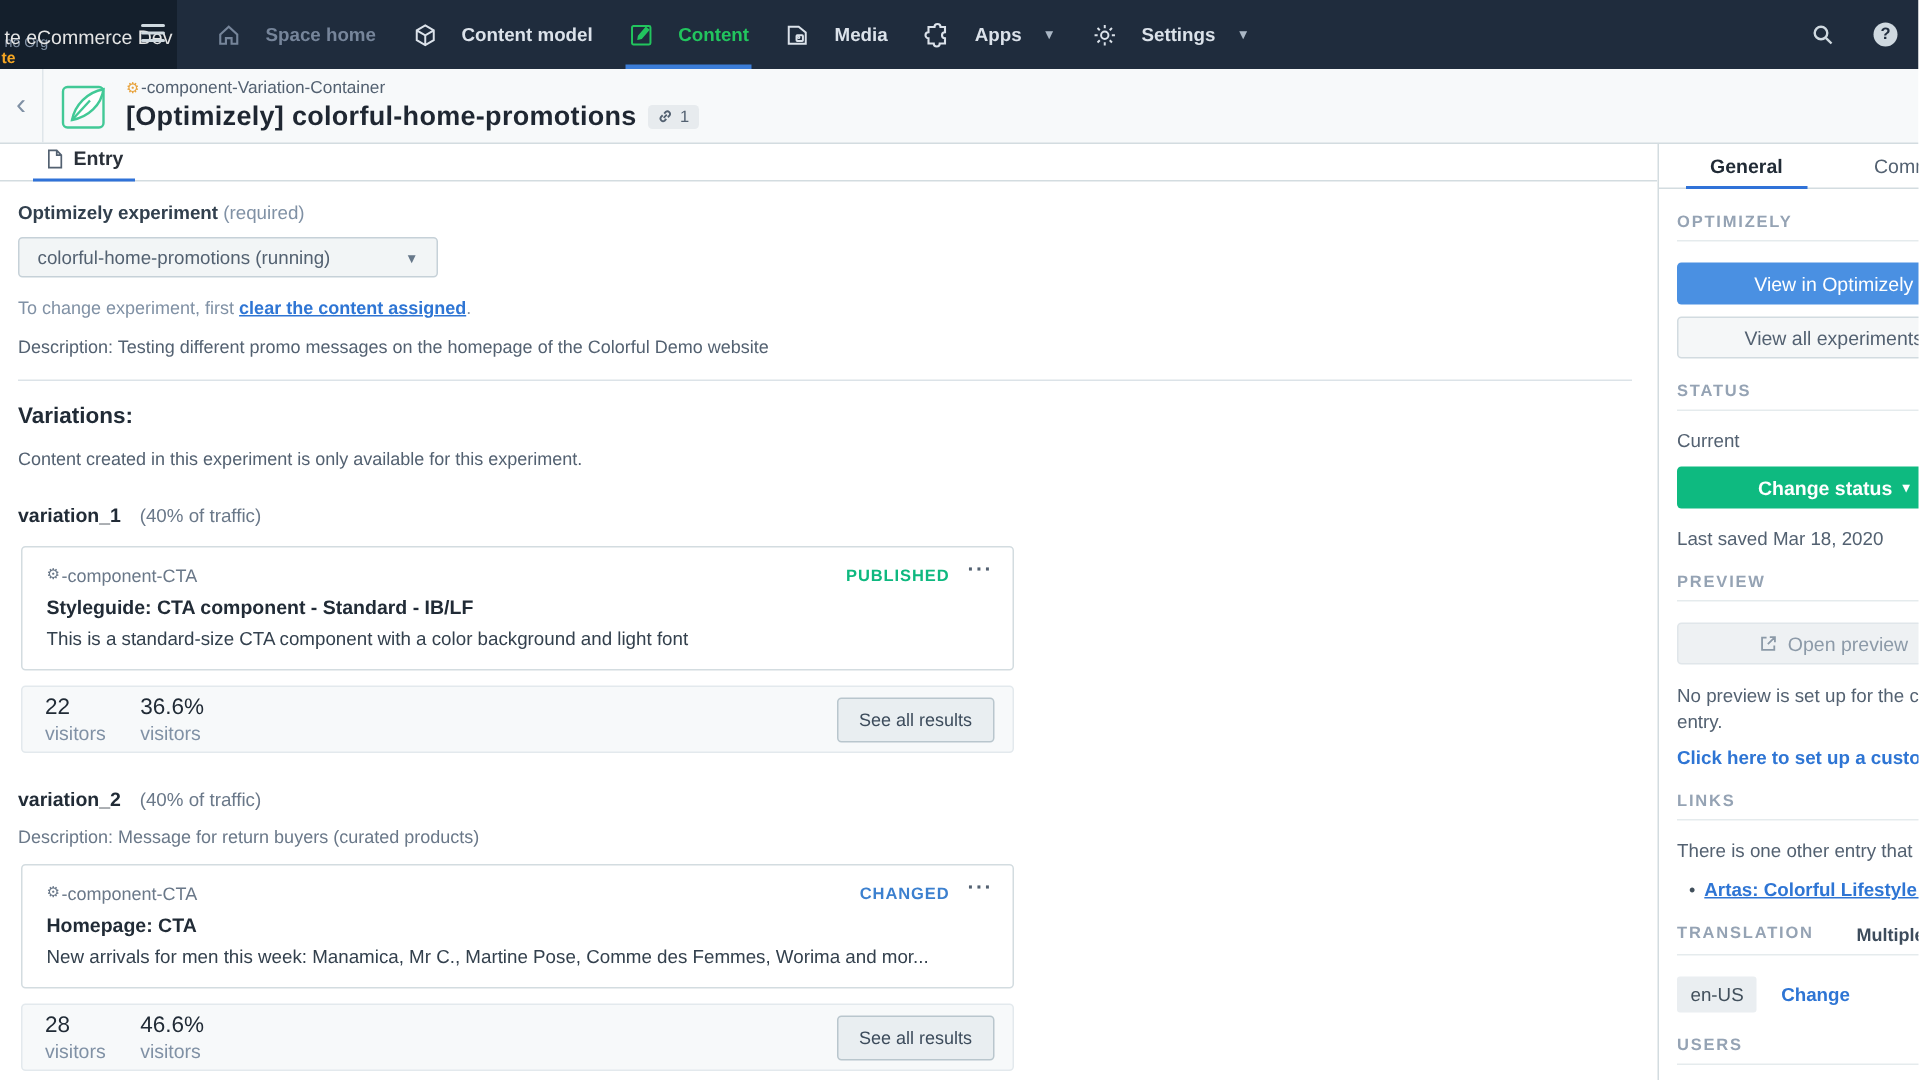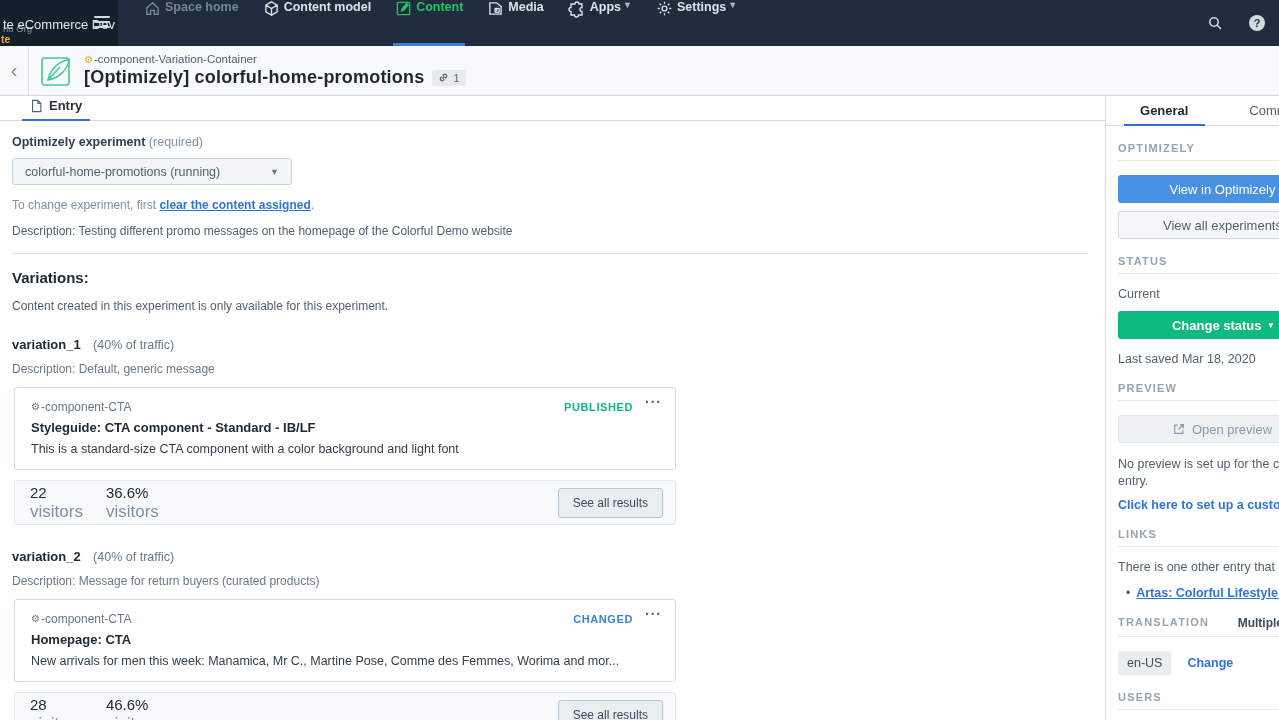--- a/index.html
+++ b/index.html
@@ -9,21 +9,21 @@
 
   
   .navbar { position:absolute; top:0; left:0; width:1279px; height:46px; background:#1f2c3d; display:flex; align-items:stretch; }
   .org-block { width:118px; background:#141f2c; position:relative; flex:0 0 auto; }
   .org-name { position:absolute; top:23px; left:3px; font-size:9.5px; color:#8292a6; white-space:nowrap; }
   .space-name { position:absolute; top:17px; left:3px; font-size:13px; font-weight:normal; color:#e5e5e5; white-space:nowrap; }
   .env-name { position:absolute; top:33px; left:1px; font-size:10.5px; font-weight:bold; white-space:nowrap; }
   .hamburger { position:absolute; right:8px; top:16px; width:16px; cursor:pointer; }
   .hamburger span { display:block; height:2px; background:#cfd9e0; margin-bottom:3px; border-radius:1px; }
   .nav-items { display:flex; align-items:stretch; margin-left:24px; gap:20px; }
-  .nav-item { display:flex; gap:4px; font-size:12.5px; font-weight:bold; color:#dbe2ea; position:relative; padding:0 2px; cursor:pointer; }
+  .nav-item { display:flex; align-items:center; gap:16px; font-size:12.5px; font-weight:bold; color:#dbe2ea; position:relative; padding:0 2px; cursor:pointer; }
   .nav-item.muted { color:#76859a; }
   .nav-item.active { color:#22c55e; }
   .nav-item.active::after { content:""; position:absolute; left:0; right:0; bottom:0; height:3px; background:#3b7dd8; }
   .nav-caret { font-size:9px; color:#aab7c5; margin-left:-2px; }
   .nav-right { margin-left:auto; display:flex; align-items:center; gap:26px; padding-right:14px; }
   .help-circle { width:16px; height:16px; border-radius:50%; background:#cfd9e0; color:#1f2c3d; font-size:11px; font-weight:bold; display:flex; align-items:center; justify-content:center; cursor:pointer; }
 
   
   .entry-header { position:absolute; top:46px; left:0; width:1279px; height:50px; background:#f7f9fa; border-bottom:1px solid #d3dce0; display:flex; align-items:center; }
   .back-btn { width:29px; height:100%; border-right:1px solid #dfe6ea; display:flex; align-items:center; justify-content:center; font-size:20px; color:#8091a5; cursor:pointer; }
@@ -58,21 +58,21 @@
   .card { margin-top:11px; margin-left:2px; width:662px; border:1px solid #d3dce0; border-radius:3px; background:#fff; padding:12px 16px 13px; position:relative; cursor:pointer; }
   .card-type { font-size:12px; color:#6a7889; display:flex; align-items:center; line-height:14px; }
   .card-type .ct-emoji { color:#6a7889; }
   .card-title { margin-top:6px; font-size:13px; font-weight:bold; color:#212b36; }
   .card-body { margin-top:7px; font-size:12.5px; color:#33404d; }
   .card-status { position:absolute; top:13px; right:42px; font-size:11px; font-weight:bold; letter-spacing:.6px; }
   .card-dots { position:absolute; top:6px; right:13px; font-size:14px; font-weight:bold; letter-spacing:1px; color:#536171; cursor:pointer; }
   .stats { margin-top:10px; margin-left:2px; width:662px; background:#f7f9fa; border:1px solid #e3e9ed; border-radius:3px; display:flex; align-items:center; padding:7px 12px; height:45px; }
   .stat { margin-right:20px; padding-left:3px; }
   .stat-value { font-size:15px; color:#212b36; }
-  .stat-label { font-size:17px; color:#8091a5; margin-top:1px; }
+  .stat-label { font-size:13px; color:#8091a5; margin-top:1px; }
   .see-all-btn { margin-left:auto; font-size:12px; color:#3d4c5c; background:#e9eef1; border:1px solid #b9c6cd; border-radius:3px; padding:7px 14px; font-family:inherit; cursor:pointer; }
 
   
   .sidebar { position:absolute; top:96px; left:1105px; width:234px; height:624px; background:#fff; border-left:1px solid #d3dce0; }
   .side-tabs { height:30px; border-bottom:1px solid #d3dce0; display:flex; }
   .side-tab { flex:1; display:flex; align-items:center; justify-content:center; font-size:13px; color:#536171; position:relative; cursor:pointer; }
   .side-tab.active { font-weight:bold; color:#212b36; }
   .side-tab.active::after { content:""; position:absolute; left:18px; right:18px; bottom:-1px; height:2px; background:#3072d8; }
   .section { padding:0 12px; }
   .section-header { margin-top:16px; font-size:11px; font-weight:bold; color:#95a3b4; letter-spacing:1.2px; padding-bottom:6px; border-bottom:1px solid #e5ebed; display:flex; }
@@ -225,21 +225,20 @@
     <div class="hr"></div>
 
     <div class="variations-heading">Variations:</div>
     <div class="variations-note">Content created in this experiment is only available for this experiment.</div>
 
     <div class="variation">
       <div>
         <span class="var-name">variation_1</span>
         <span class="var-traffic">(40% of traffic)</span>
       </div>
-      <div class="var-desc">Description: Default, generic message</div>
       <div class="card">
         <div class="card-type">
           <span class="ct-emoji">⚙</span>
             <span>-component-CTA</span>
         </div>
         <div class="card-title">Styleguide: CTA component - Standard - IB/LF</div>
         <div class="card-body">This is a standard-size CTA component with a color background and light font</div>
         <div class="card-status" style="color: rgb(14, 184, 127);">PUBLISHED</div>
         <div class="card-dots">···</div>
       </div>

